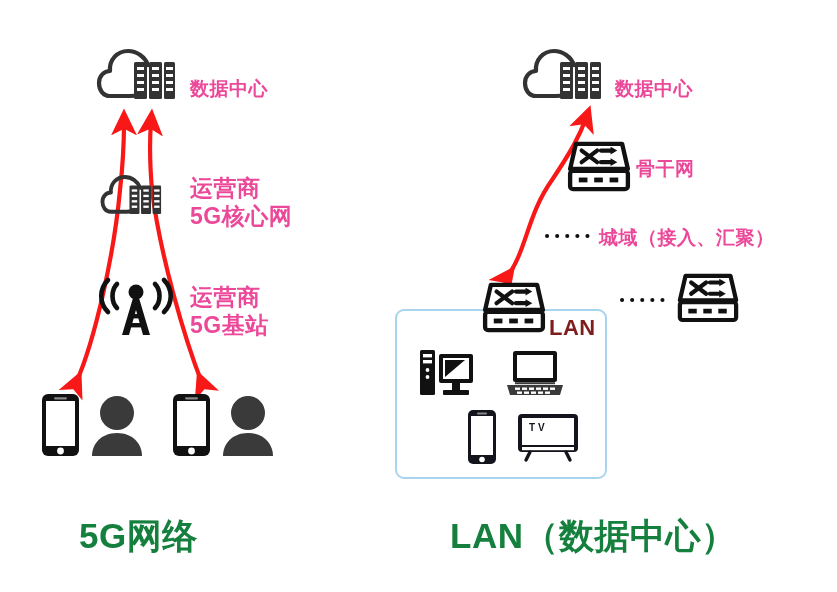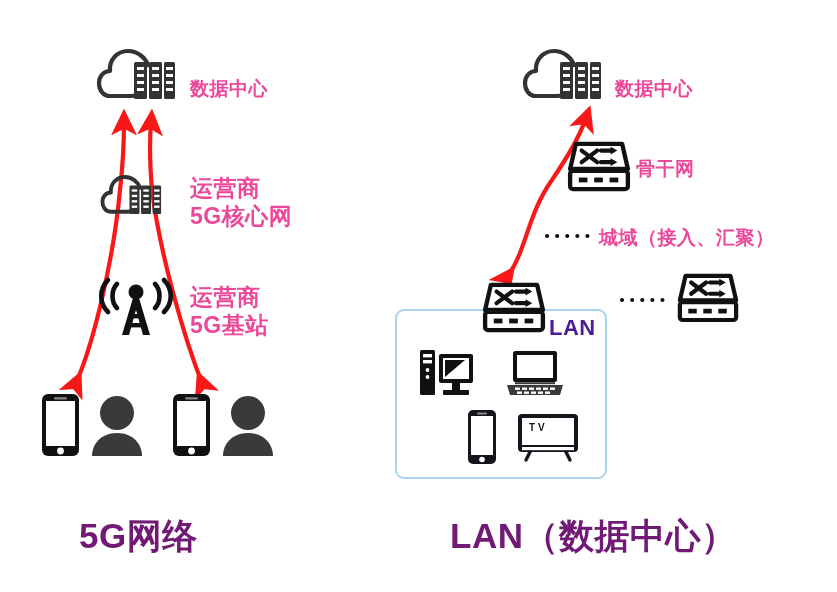--- a/index.html
+++ b/index.html
@@ -24,29 +24,29 @@
     color: #ec4899;
     font-weight: 700;
     line-height: 1.22;
     white-space: pre-line;
     letter-spacing: 0.5px;
   }
   .label-lg { font-size: 19px; }
   .label-md { font-size: 23px; }
 
   .panel-title {
-    color: #701a75;
+    color: #15803d;
     font-weight: 700;
     font-size: 35px;
     letter-spacing: 0.5px;
     white-space: nowrap;
   }
 
   .lan-tag {
-    color: #4c1d95;
+    color: #7f1d1d;
     font-weight: 700;
     font-size: 22px;
     letter-spacing: 0.5px;
   }
 
   
   .lan-box {
     border: 2px solid #a8d4ef;
     border-radius: 9px;
     background: #ffffff;

